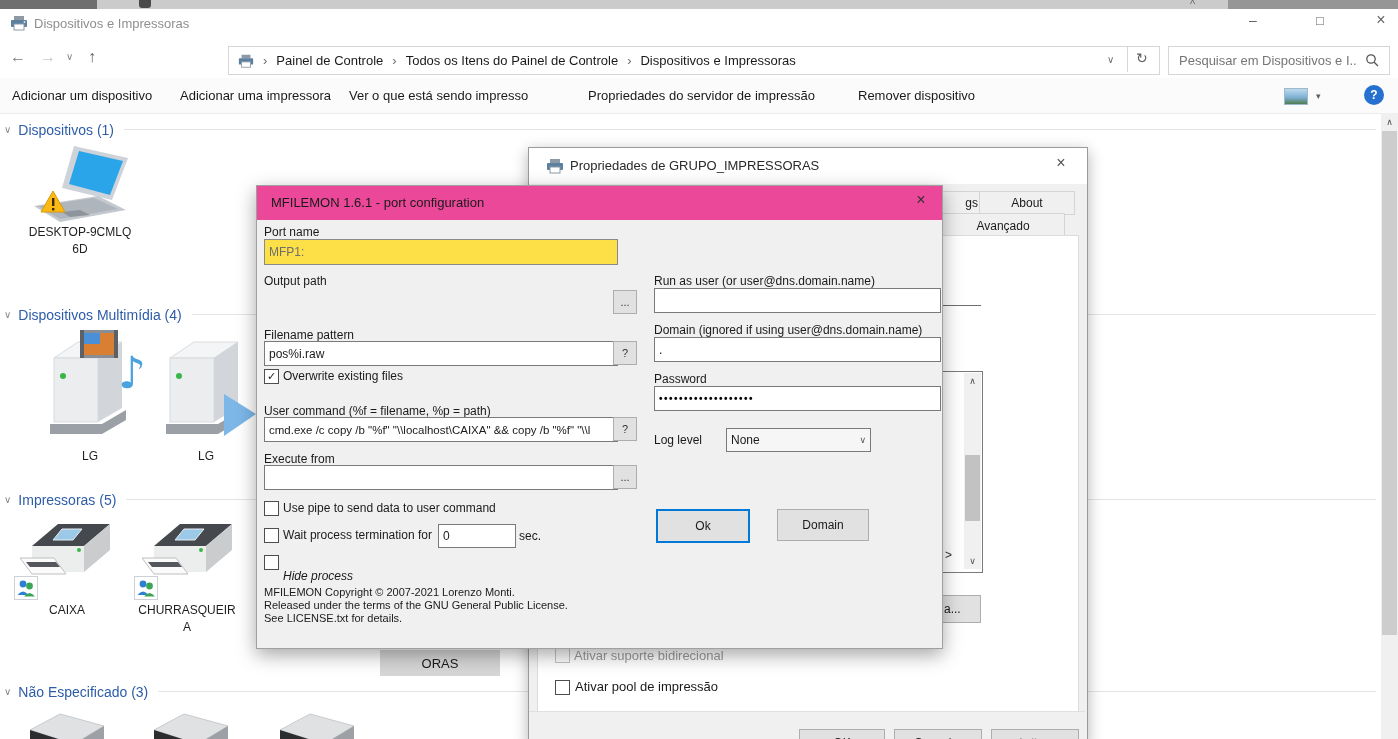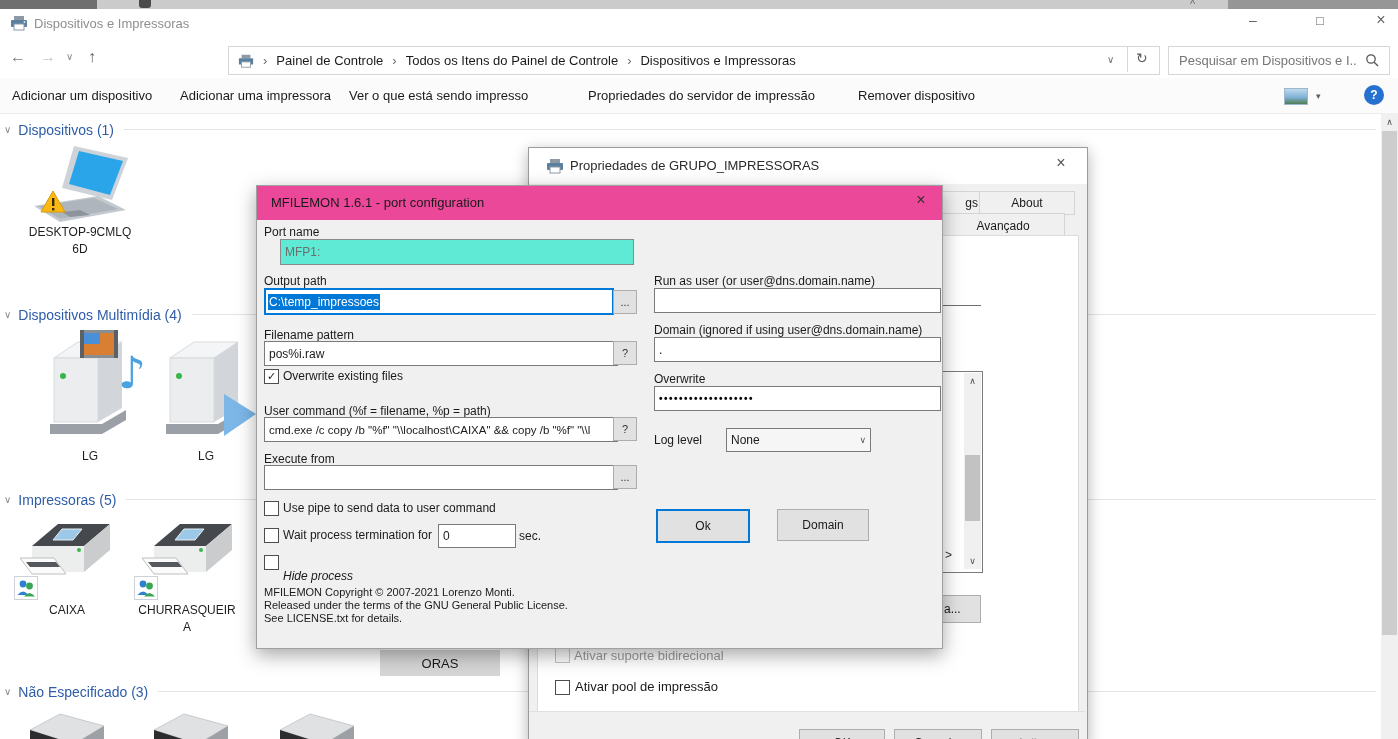--- a/index.html
+++ b/index.html
@@ -298,28 +298,25 @@
     </div>
   </div>
 
   <div class="abs" style="left:256px;top:185px;width:685px;height:462px;background:#f0f0f0;border:1px solid #a0a0a0;box-shadow:0 6px 18px rgba(0,0,0,0.35);z-index:30;">
     <div class="abs" style="left:0;top:0;width:100%;height:34px;background:#ec4899;">
       <span class="abs nowrap" style="left:14px;top:9px;font-size:13px;color:#1a1a1a;">MFILEMON 1.6.1 - port configuration</span>
       <span class="abs" style="left:650px;top:5px;width:28px;text-align:center;font-size:16px;color:#333;">×</span>
     </div>
 
     <span class="lbl" style="left:7px;top:39px;">Port name</span>
-    <div class="fld" style="left:23px;top:53px;width:344px;height:24px;background:#5eead4;border-color:#8a8a8a;color:#6e6e6e;">
+    <div class="fld" style="left:7px;top:53px;width:344px;height:24px;background:#fde047;border-color:#8a8a8a;color:#6e6e6e;">
       <span>MFP1:</span>
     </div>
 
     <span class="lbl" style="left:7px;top:88px;">Output path</span>
-    <div class="fld" style="left:7px;top:102px;width:342px;height:23px;border:2px solid #0078d7;padding:0 2px;">
-      <span style="background:#0078d7;color:#fff;padding:1px 1px;">C:\temp_impressoes</span>
-    </div>
     <div class="btnsq" style="left:356px;top:104px;">
       <span>...</span>
     </div>
 
     <span class="lbl" style="left:7px;top:142px;">Filename pattern</span>
     <div class="fld" style="left:7px;top:155px;width:344px;height:23px;">
       <span>pos%i.raw</span>
     </div>
     <div class="btnsq" style="left:356px;top:155px;">
       <span>?</span>
@@ -368,21 +365,21 @@
     <span class="lbl" style="left:397px;top:88px;">Run as user (or user@dns.domain.name)</span>
     <div class="fld" style="left:397px;top:102px;width:277px;height:23px;">
       <span></span>
     </div>
 
     <span class="lbl" style="left:397px;top:137px;">Domain (ignored if using user@dns.domain.name)</span>
     <div class="fld" style="left:397px;top:151px;width:277px;height:23px;">
       <span>.</span>
     </div>
 
-    <span class="lbl" style="left:397px;top:186px;">Overwrite</span>
+    <span class="lbl" style="left:397px;top:186px;">Password</span>
     <div class="fld" style="left:397px;top:200px;width:277px;height:23px;font-size:10px;font-weight:bold;letter-spacing:1.5px;color:#000;">
       <span>•••••••••••••••••••</span>
     </div>
 
     <span class="lbl" style="left:397px;top:247px;">Log level</span>
     <div class="fld" style="left:469px;top:242px;width:135px;height:22px;background:#f6f6f6;justify-content:space-between;">
       <span>None</span>
       <span style="font-size:9px;color:#555;">∨</span>
     </div>
 

